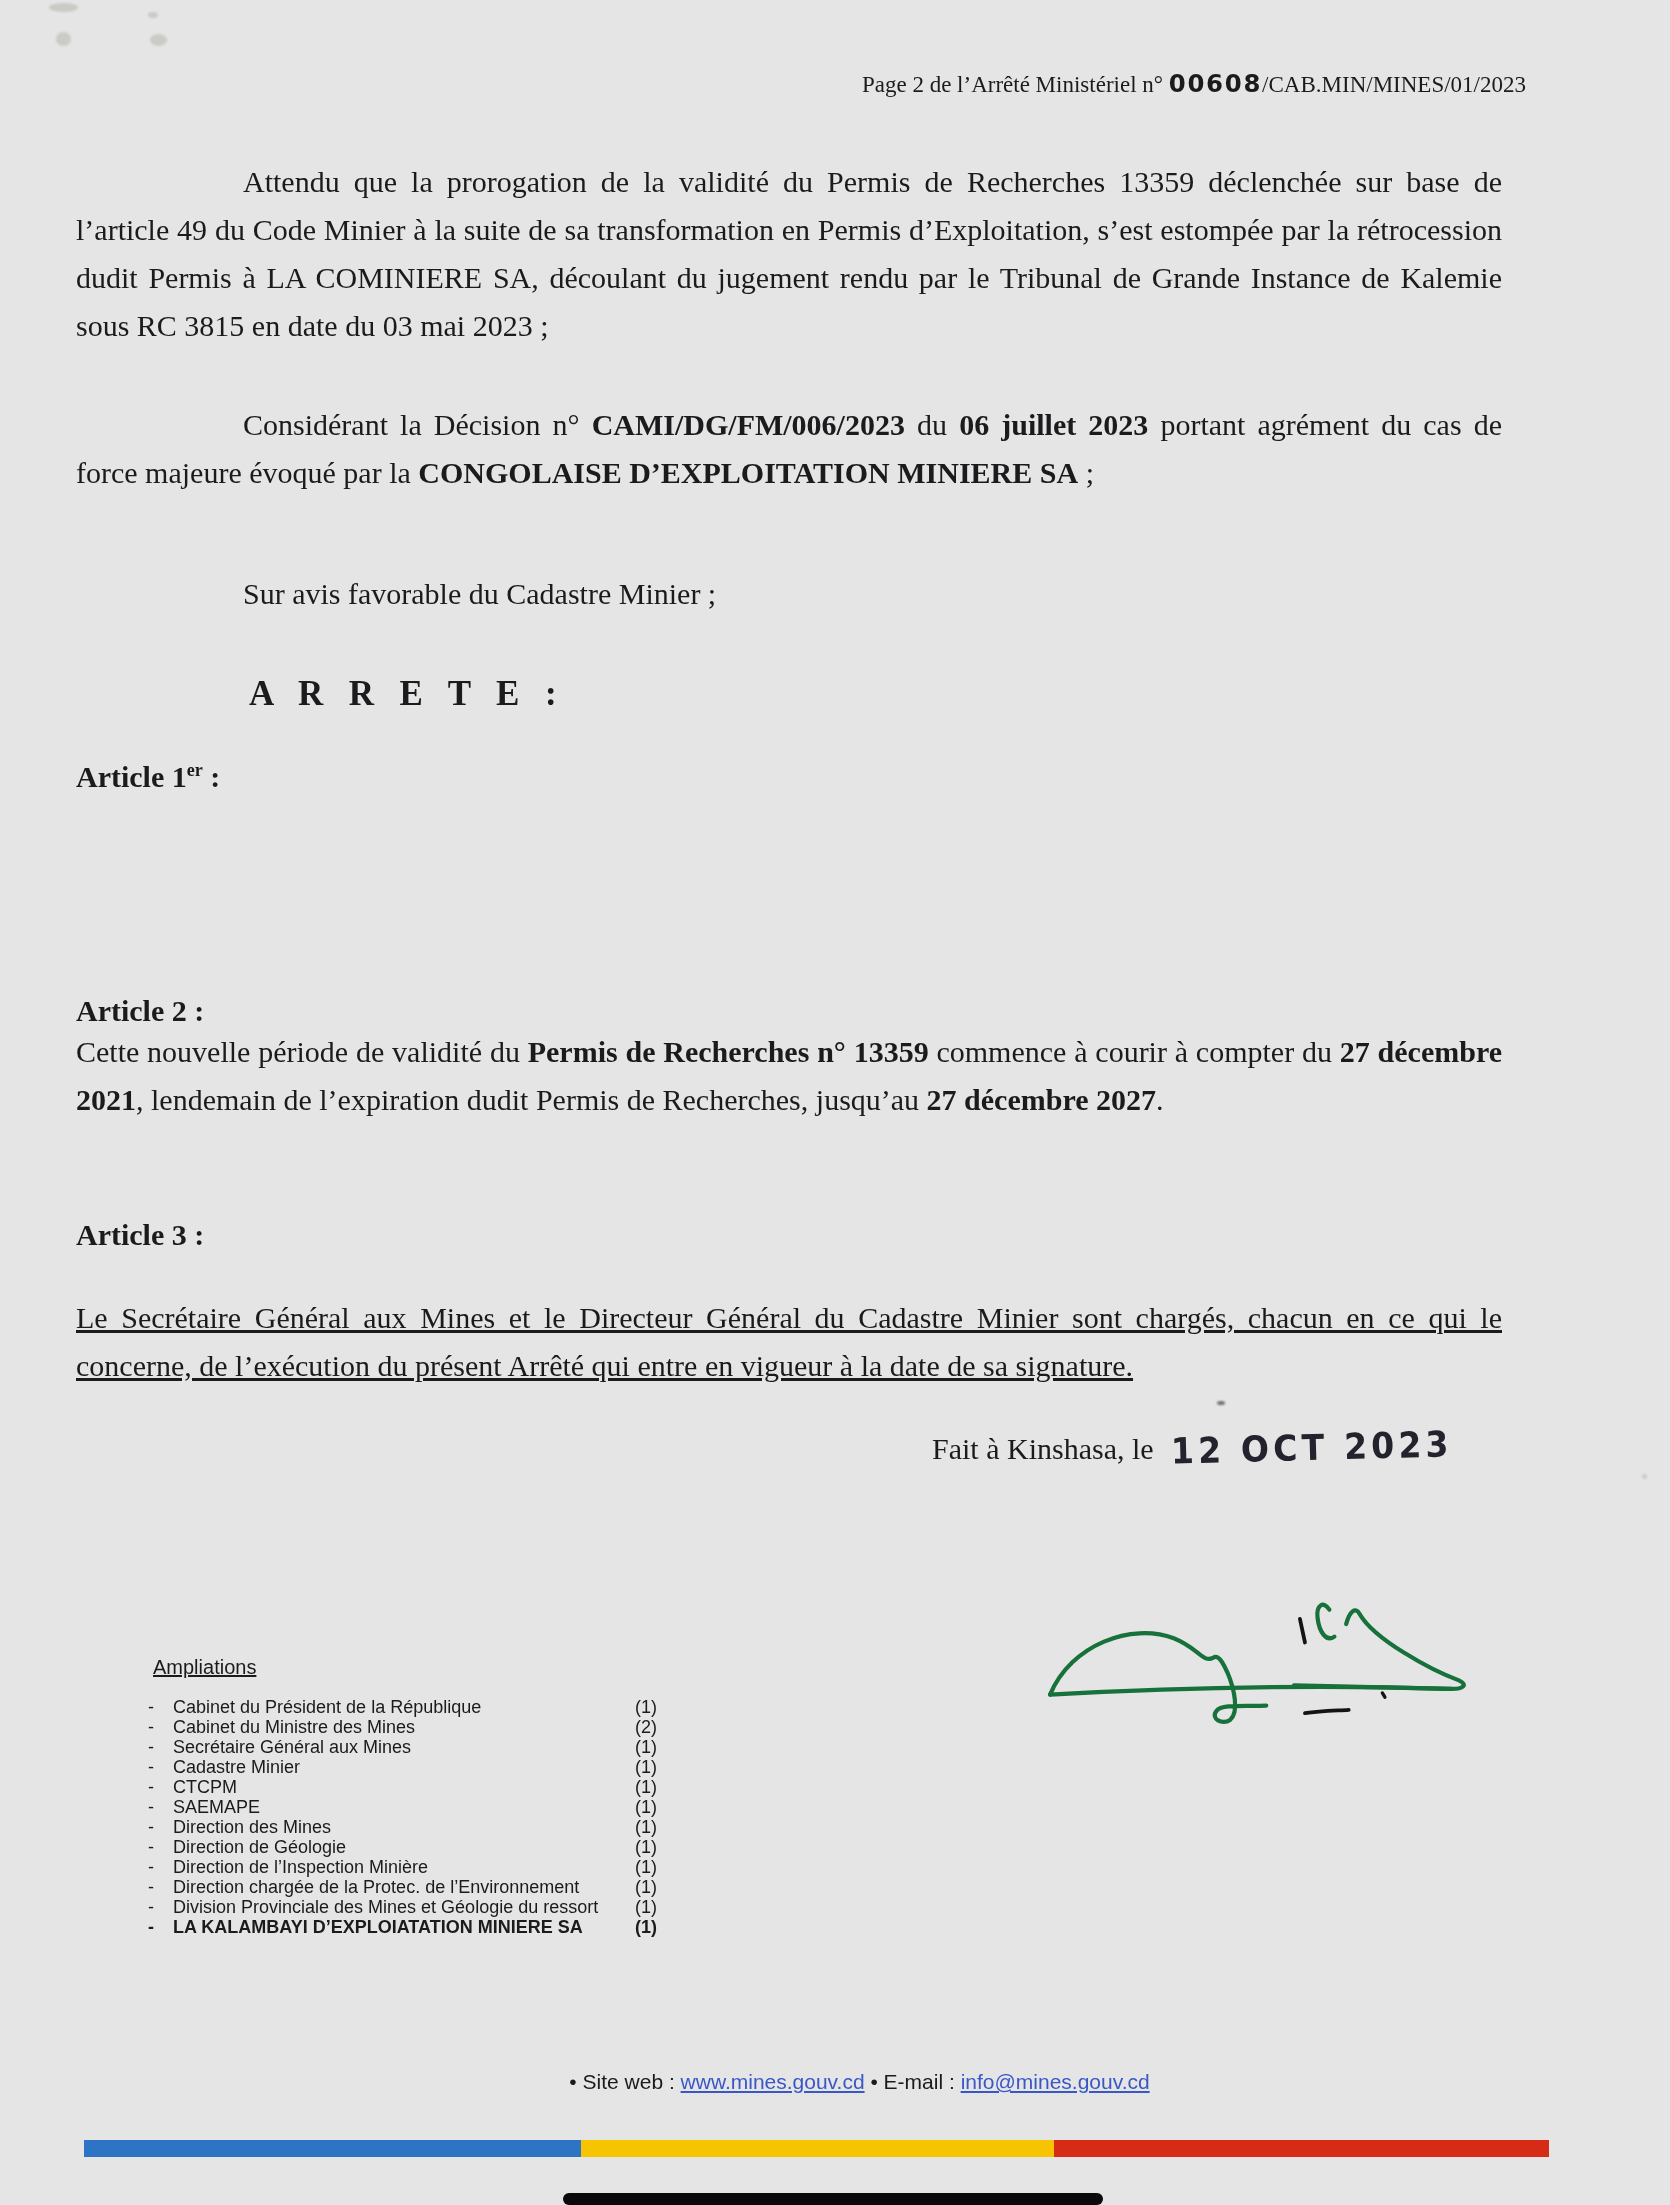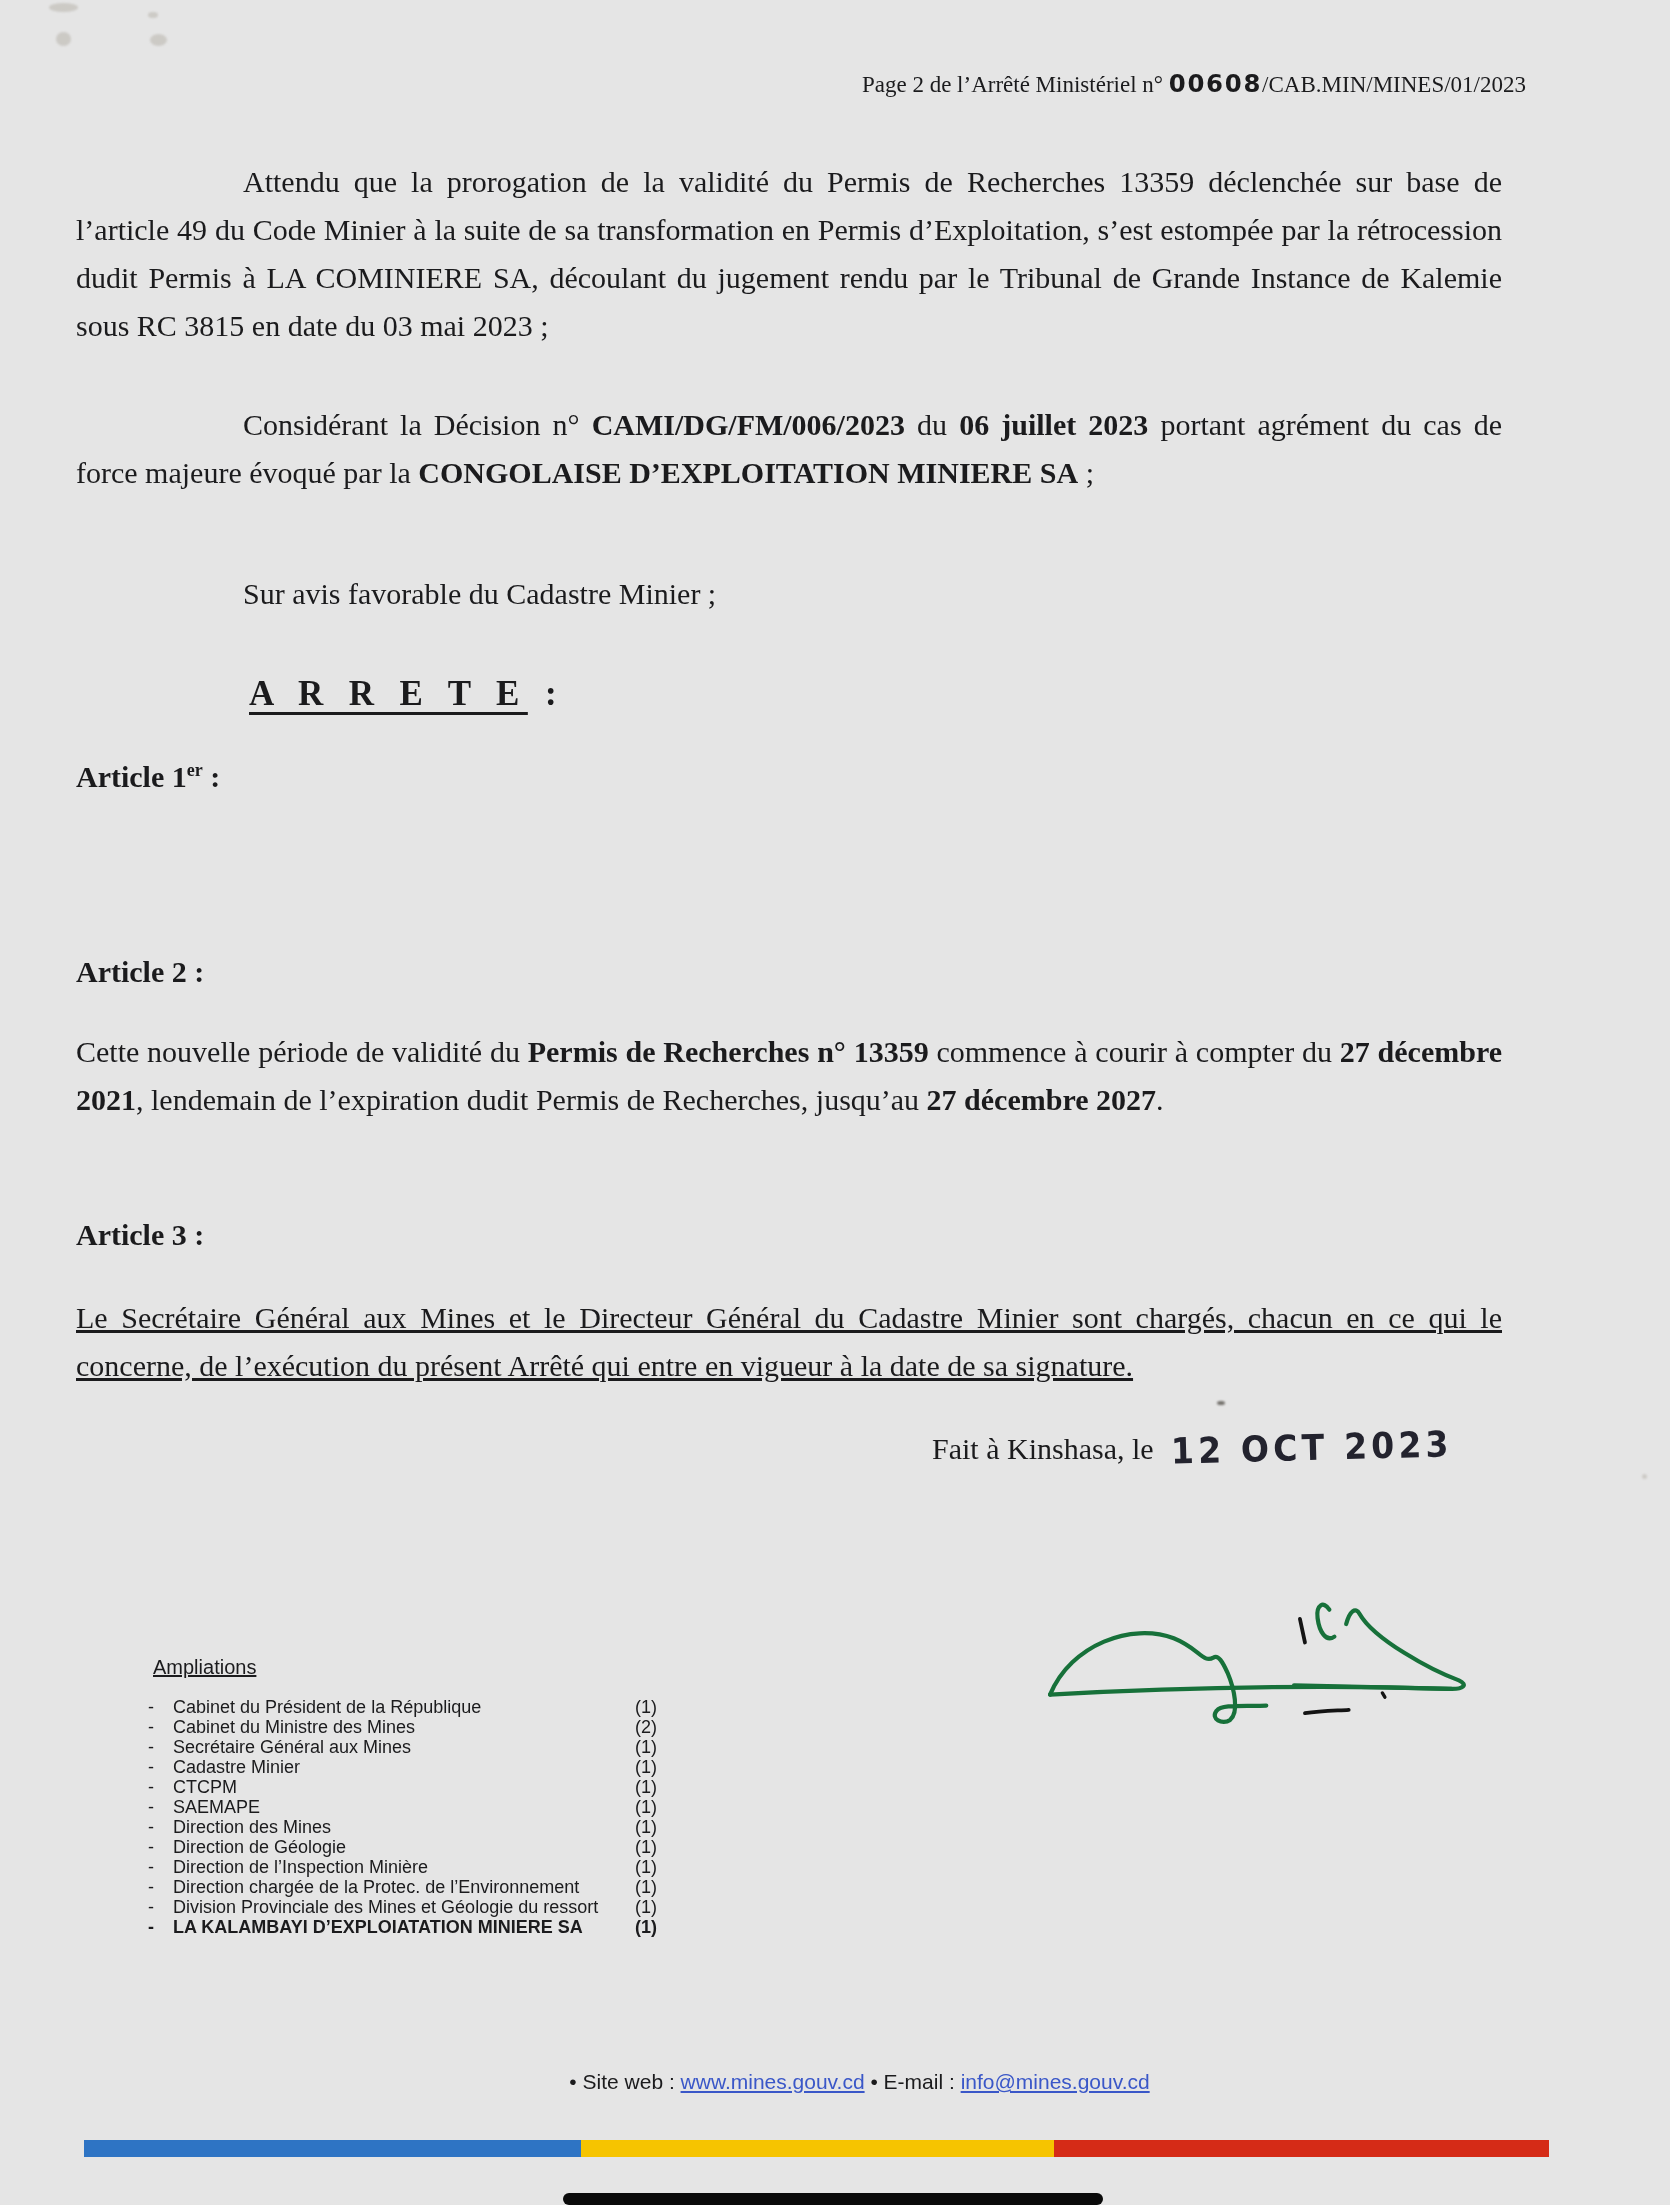--- a/index.html
+++ b/index.html
@@ -7,21 +7,21 @@
         font-family:"Liberation Serif",serif;color:#1b1b1d;overflow:hidden;}
   .abs{position:absolute;}
   
   .header-line{top:69px;right:145px;font-size:23px;white-space:nowrap;}
   .stamp-num{font-family:"DejaVu Sans",sans-serif;font-weight:900;letter-spacing:1.7px;font-size:24.4px;}
   
   .body-text{left:76px;width:1426px;font-size:30px;line-height:48px;text-align:justify;}
   .indent{text-indent:167px;}
   .art-head{left:76px;font-size:30px;font-weight:bold;}
   sup{font-size:60%;line-height:0;}
-  .u{text-decoration:underline;text-decoration-thickness:2.5px;text-underline-offset:6.7px;}
+  .u{text-decoration-thickness:2.5px;text-underline-offset:6.7px;}
   .arrete{left:249px;font-size:35px;font-weight:bold;letter-spacing:8.4px;}
   
   .fait-line{left:932px;top:1428px;font-size:30px;white-space:nowrap;}
   .date-stamp{display:inline-block;font-family:"DejaVu Sans",sans-serif;font-weight:800;
               font-size:33px;letter-spacing:4.2px;color:#23232e;margin-left:17px;
               transform:rotate(-1.5deg) scaleY(1.08);}
   .signer-name{left:885px;top:1558px;width:624px;text-align:center;font-size:33px;font-weight:bold;white-space:nowrap;}
   .sig-svg{left:1037px;top:1587px;}
   
   .amp{font-family:"Liberation Sans",sans-serif;}
@@ -63,21 +63,21 @@
   <div class="abs body-text indent" style="top:158px;"><span>Attendu que la prorogation de la validité du Permis de Recherches 13359 déclenchée sur base de l’article 49 du Code Minier à la suite de sa transformation en Permis d’Exploitation, s’est estompée par la rétrocession dudit Permis à LA COMINIERE SA, découlant du jugement rendu par le Tribunal de Grande Instance de Kalemie sous RC 3815 en date du 03 mai 2023 ;</span></div>
 
   <div class="abs body-text indent" style="top:401px;"><span>Considérant la Décision n° </span><span style="font-weight: bold;">CAMI/DG/FM/006/2023</span><span> du </span><span style="font-weight: bold;">06 juillet 2023</span><span> portant agrément du cas de force majeure évoqué par la </span><span style="font-weight: bold;">CONGOLAISE D’EXPLOITATION MINIERE SA</span><span> ;</span></div>
 
   <div class="abs body-text indent" style="top:570px;"><span>Sur avis favorable du Cadastre Minier ;</span></div>
 
   <div class="abs arrete" style="top:674px;"><span class="u">A R R E T E</span><span> :</span></div>
 
   <div class="abs art-head" style="top:760px;"><span>Article 1</span><sup>er</sup><span> :</span></div>
 
-  <div class="abs art-head" style="top:955px;"><span>Article 2 :</span></div>
+  <div class="abs art-head" style="top:994px;"><span>Article 2 :</span></div>
   <div class="abs body-text" style="top:1028px;"><span>Cette nouvelle période de validité du </span><span style="font-weight: bold;">Permis de Recherches n° 13359</span><span> commence à courir à compter du </span><span style="font-weight: bold;">27 décembre 2021</span><span>, lendemain de l’expiration dudit Permis de Recherches, jusqu’au </span><span style="font-weight: bold;">27 décembre 2027</span><span>.</span></div>
 
   <div class="abs art-head" style="top:1218px;"><span>Article 3 :</span></div>
   <div class="abs body-text" style="top:1294px;text-decoration:underline;"><span>Le Secrétaire Général aux Mines et le Directeur Général du Cadastre Minier sont chargés, chacun en ce qui le concerne, de l’exécution du présent Arrêté qui entre en vigueur à la date de sa signature.</span></div>
 
   <div class="abs fait-line">
     <span>Fait à Kinshasa, le</span><span class="date-stamp">12 OCT 2023</span>
   </div>
 
 

